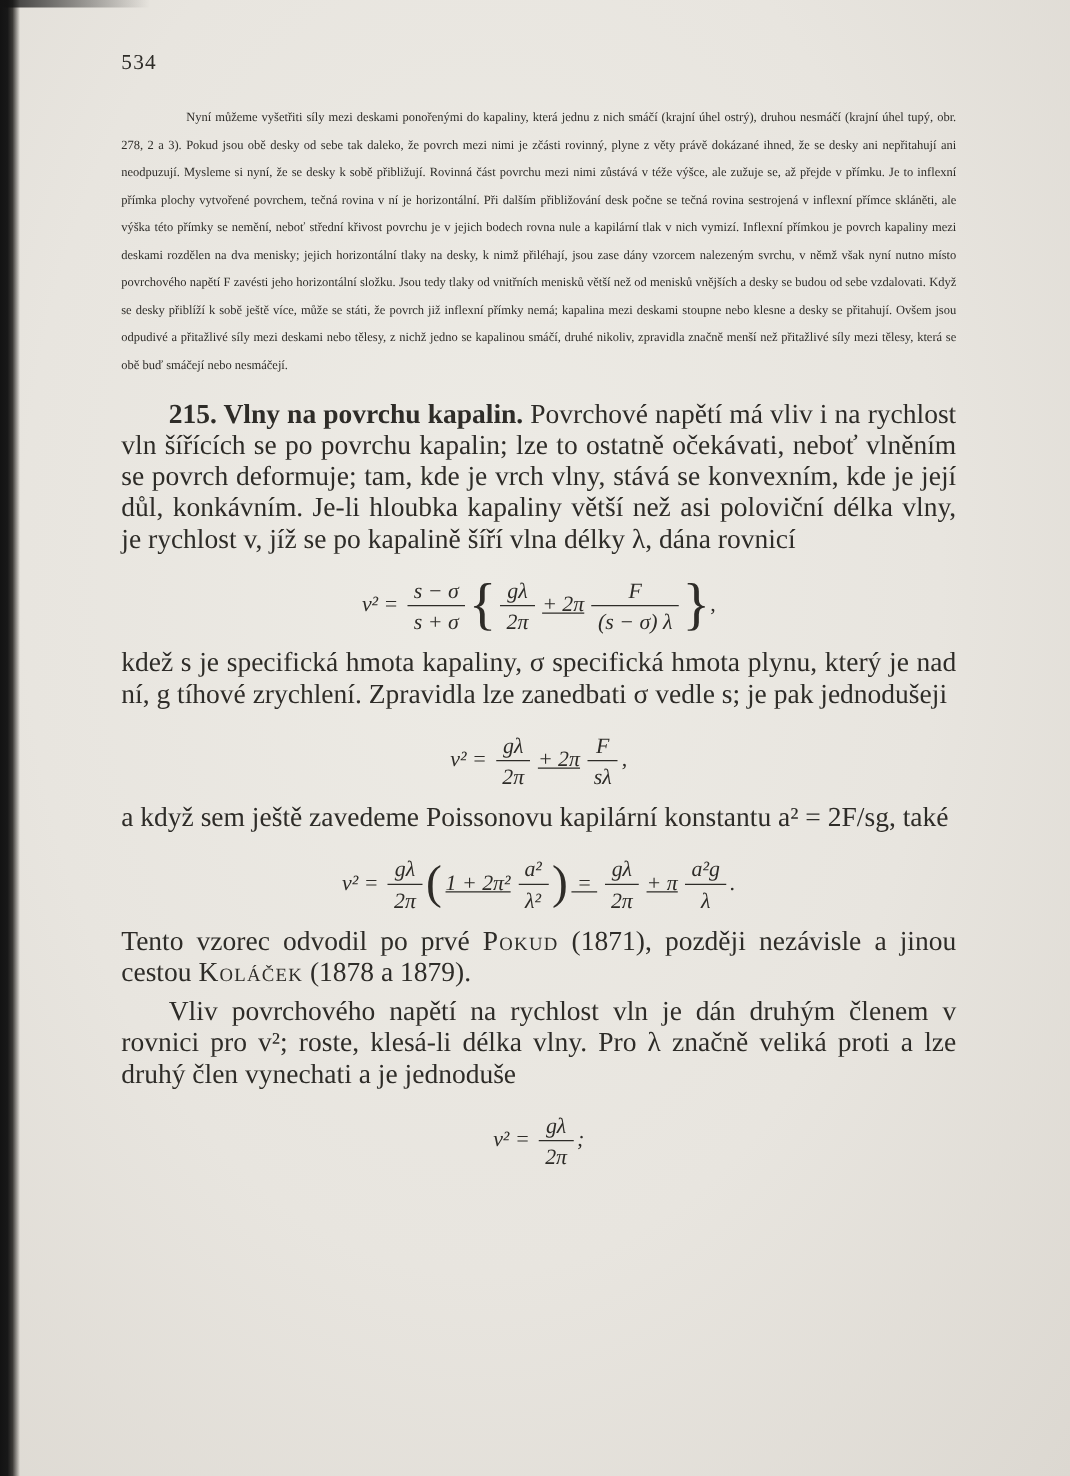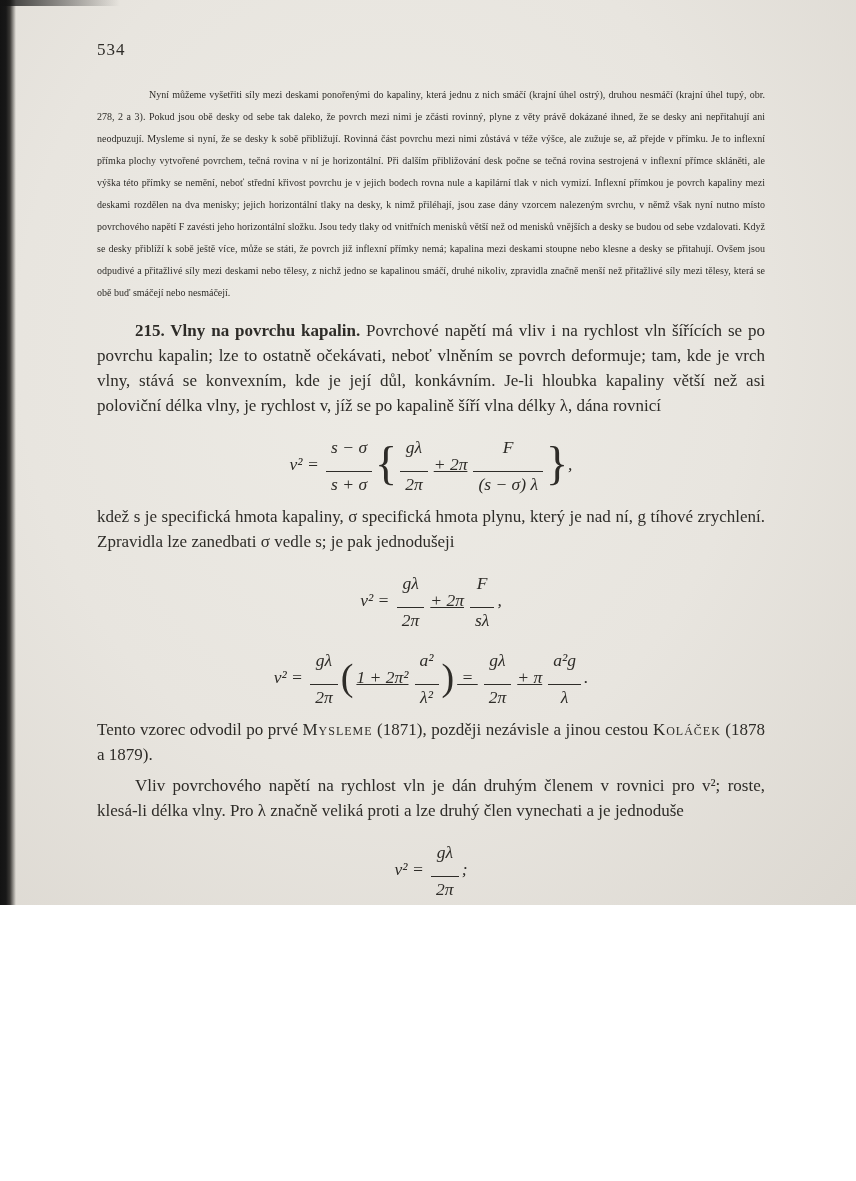--- a/index.html
+++ b/index.html
@@ -1,42 +1,42 @@
 <!DOCTYPE html>
 <html lang="cs"><head>
 <meta charset="utf-8">
 <style>
   html,body{margin:0;padding:0;}
   .page{
-    position:relative;width:856px;height:905px;overflow:hidden;
+    position:relative;width:856px;height:1181px;overflow:hidden;
     background:radial-gradient(ellipse at 45% 38%, #edebe5 0%, #e8e5df 55%, #dcd8d1 100%);
     font-family:"Liberation Serif","DejaVu Serif",serif;
     color:#2e2c28;
   }
   .scan-edge{
     position:absolute;left:0;top:0;width:16px;height:100%;
     background:linear-gradient(90deg,#131313 0,#181818 6px,#3c3a37 10px,rgba(60,58,55,0) 16px);
   }
   .scan-corner{
     position:absolute;left:0;top:0;width:120px;height:6px;
     background:linear-gradient(90deg,rgba(20,20,20,.85),rgba(20,20,20,0));
   }
   .content{position:absolute;left:97px;top:40px;width:668px;}
   .page-number{font-size:17px;letter-spacing:1px;margin:0 0 24px 0;}
   p{margin:0;text-align:justify;}
   .petit{font-size:10px;line-height:22px;}
-  .main{font-size:17px;line-height:25px;}
+  .main{font-size:22px;line-height:25px;}
   .indent-lg{text-indent:52px;}
   .indent{text-indent:38px;}
   .mt{margin-top:14px;}
   .mt-sm{margin-top:6px;}
   .sec-head{font-weight:bold;}
   .equation{text-align:center;font-style:italic;font-size:17.5px;margin:19px 0 9px 0;}
   .frac{display:inline-block;vertical-align:middle;text-align:center;padding:0 3px;}
-  .frac .num{display:block;padding:0 5px 13px 5px;border-bottom:1px solid #2e2c28;}
+  .frac .num{display:block;padding:0 5px 1px 5px;border-bottom:1px solid #2e2c28;}
   .frac .den{display:block;padding:2px 5px 0 5px;text-align:center;}
   .big{font-style:normal;font-size:46px;font-weight:300;vertical-align:middle;line-height:0;position:relative;top:-2px;}
   .big.paren{font-size:38px;}
   .eq-op{padding:0 3px;text-decoration:underline;}
   .smallcaps{font-variant:small-caps;letter-spacing:1px;}
 </style>
 </head>
 <body>
 
 <div class="page">
@@ -54,26 +54,27 @@
     <div class="equation">
       <span>v² = </span><span class="frac"><span class="num">s − σ</span><span class="den">s + σ</span></span><span class="big">{</span><span class="frac"><span class="num">gλ</span><span class="den">2π</span></span><span class="eq-op">+ 2π</span><span class="frac"><span class="num">F</span><span class="den">(s − σ) λ</span></span><span class="big">}</span><span>,</span>
     </div>
 
     <p class="main">kdež s je specifická hmota kapaliny, σ specifická hmota plynu, který je nad ní, g tíhové zrychlení. Zpravidla lze zanedbati σ vedle s; je pak jednodušeji</p>
 
     <div class="equation">
       <span>v² = </span><span class="frac"><span class="num">gλ</span><span class="den">2π</span></span><span class="eq-op">+ 2π</span><span class="frac"><span class="num">F</span><span class="den">sλ</span></span><span>,</span>
     </div>
 
+    <p class="main">a když sem ještě zavedeme Poissonovu kapilární konstantu a² = 2F/sg, také</p>
 
     <div class="equation">
       <span>v² = </span><span class="frac"><span class="num">gλ</span><span class="den">2π</span></span><span class="big paren">(</span><span class="eq-op">1 + 2π²</span><span class="frac"><span class="num">a²</span><span class="den">λ²</span></span><span class="big paren">)</span><span class="eq-op"> = </span><span class="frac"><span class="num">gλ</span><span class="den">2π</span></span><span class="eq-op">+ π</span><span class="frac"><span class="num">a²g</span><span class="den">λ</span></span><span>.</span>
     </div>
 
-    <p class="main mt-sm"><span>Tento vzorec odvodil po prvé </span><span class="smallcaps">Mysleme</span><span> (1871), později nezávisle a jinou cestou </span><span class="smallcaps">Koláček</span><span> (1878 a 1879).</span></p>
+    <p class="main mt-sm"><span>Tento vzorec odvodil po prvé </span><span class="smallcaps">Pokud</span><span> (1871), později nezávisle a jinou cestou </span><span class="smallcaps">Koláček</span><span> (1878 a 1879).</span></p>
 
     <p class="main indent mt-sm">Vliv povrchového napětí na rychlost vln je dán druhým členem v rovnici pro v²; roste, klesá-li délka vlny. Pro λ značně veliká proti a lze druhý člen vynechati a je jednoduše</p>
 
     <div class="equation">
       <span>v² = </span><span class="frac"><span class="num">gλ</span><span class="den">2π</span></span><span>;</span>
     </div>
 
   </div>
 </div>
 

